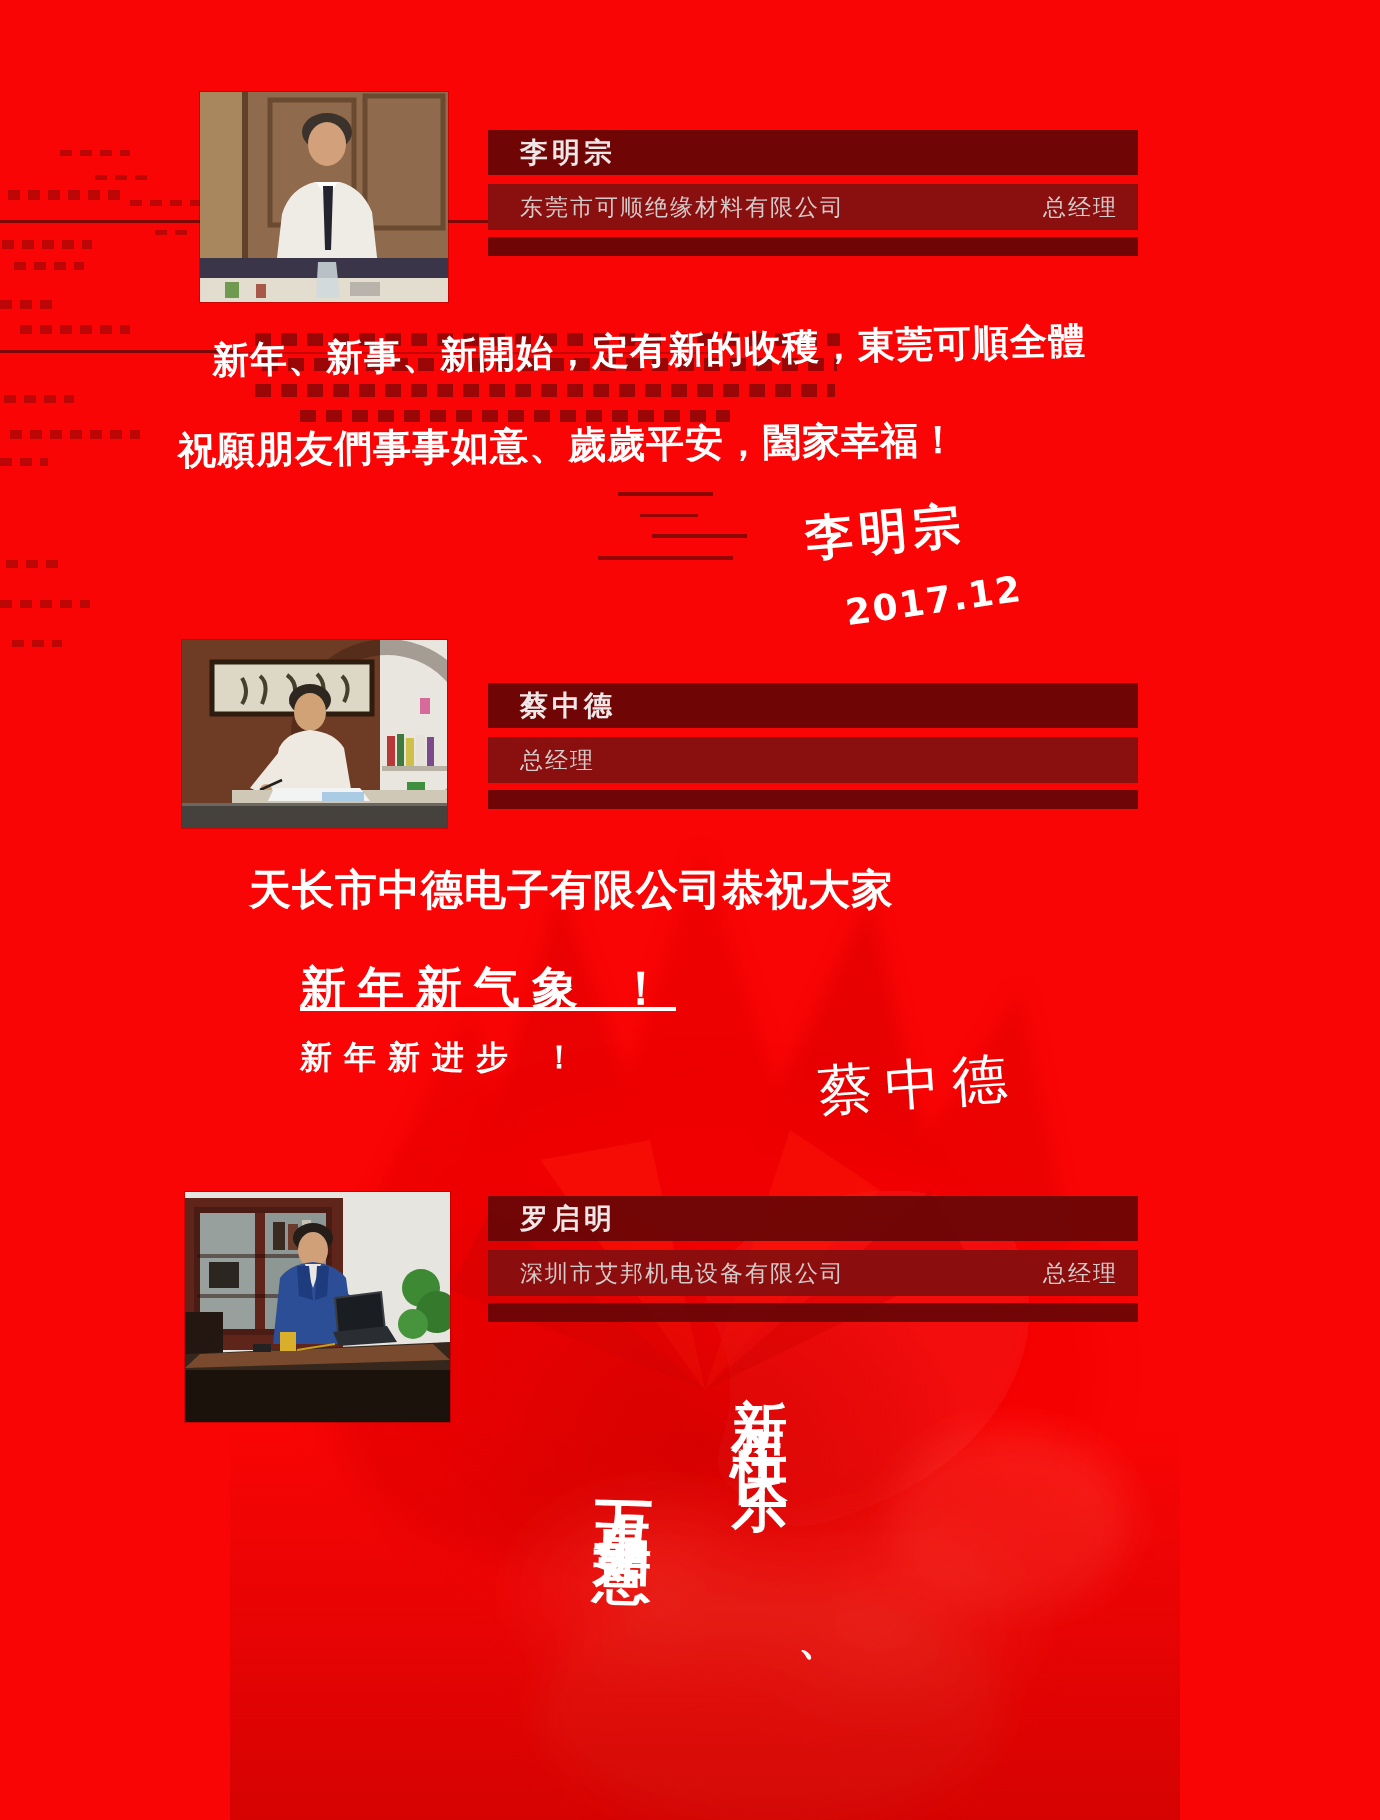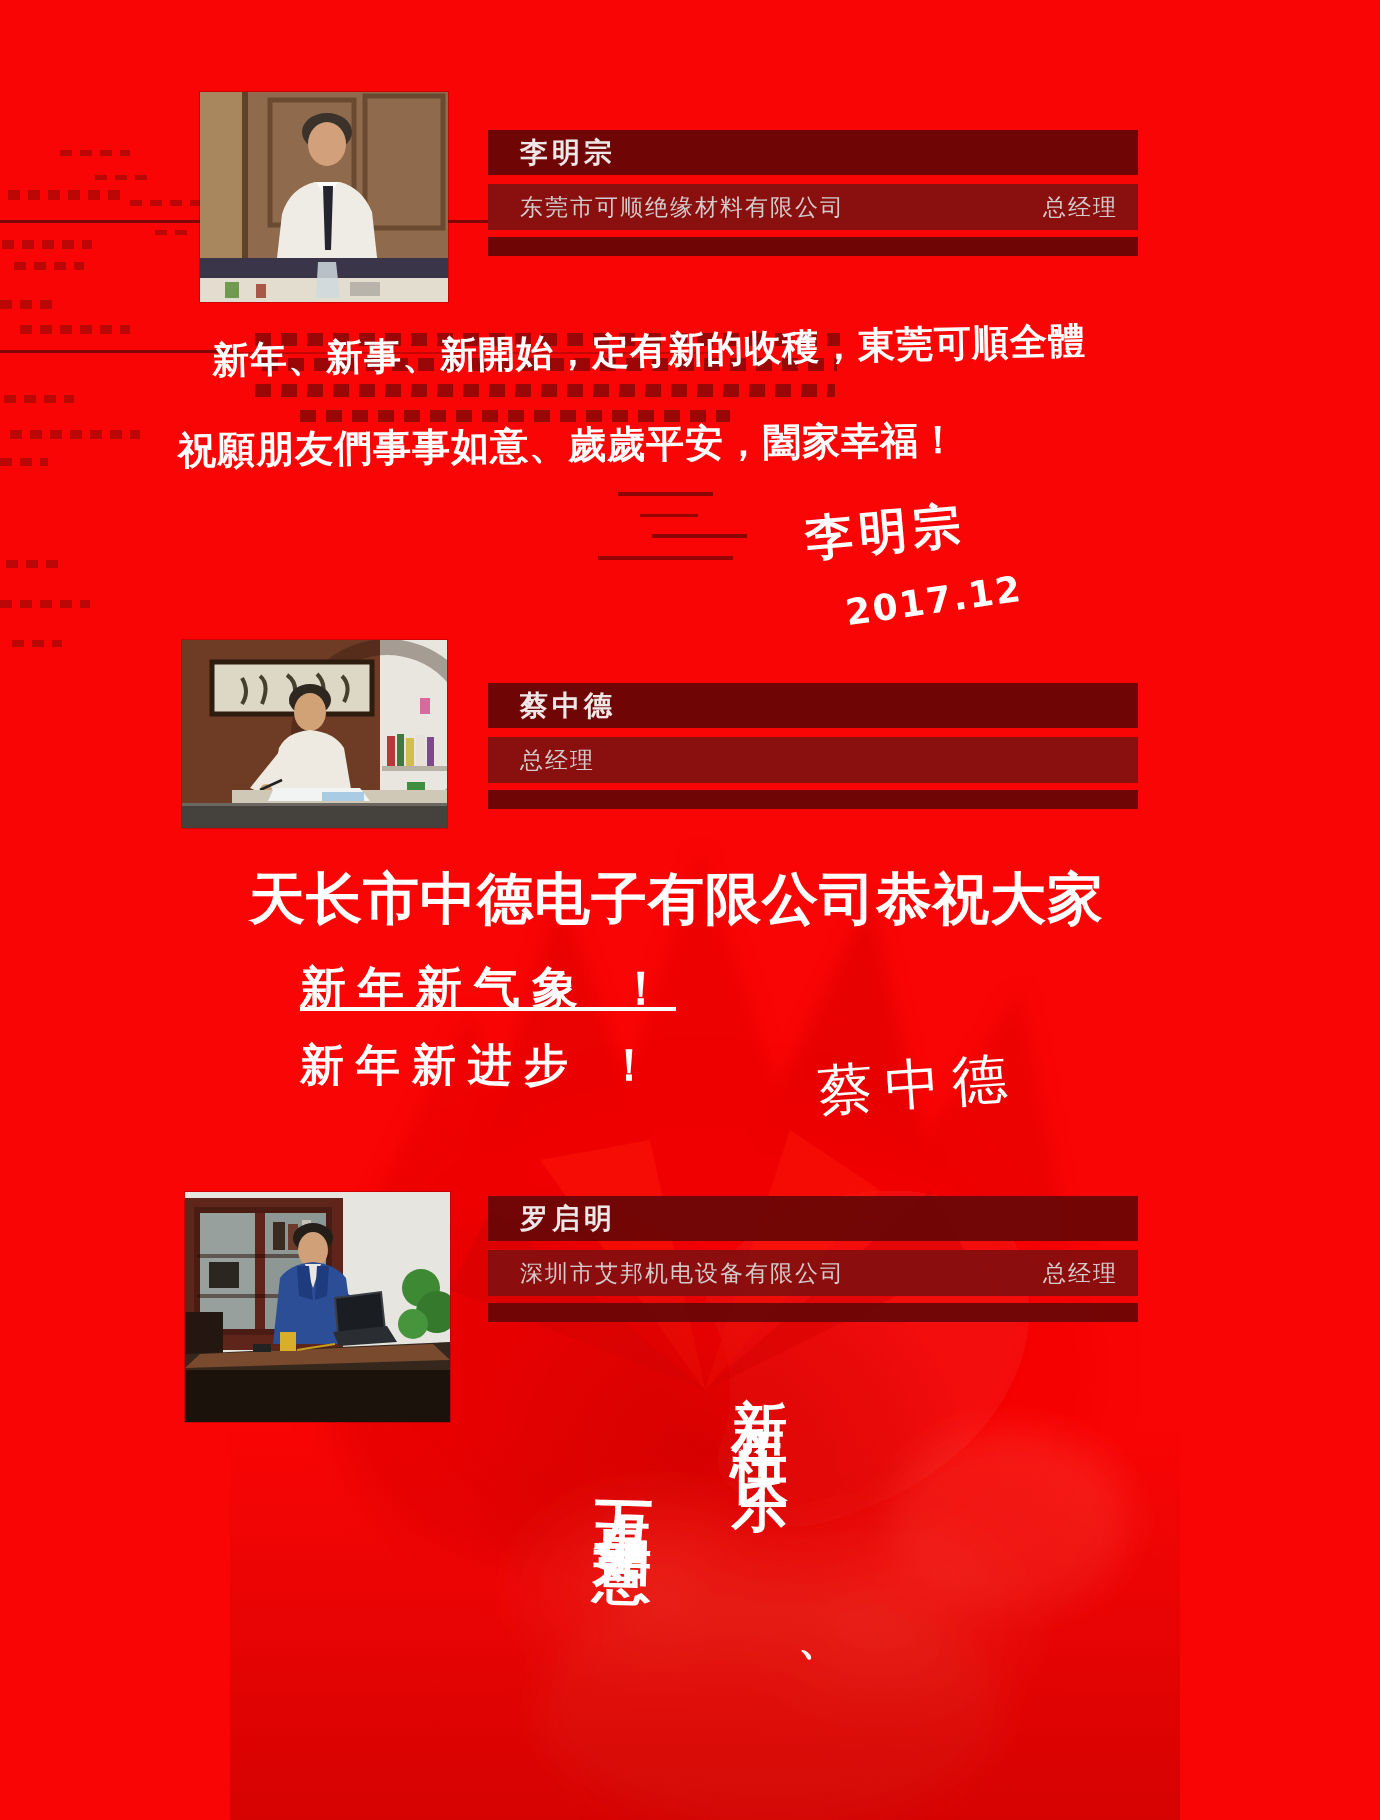--- a/index.html
+++ b/index.html
@@ -21,23 +21,23 @@
   .b3 .b-co{background:rgba(132,14,14,.93);}
   
   .photo{position:absolute; overflow:hidden; box-shadow:0 0 0 1px rgba(120,0,0,.35);}
   .photo svg{display:block;}
   
   .hw{position:absolute; color:#ffffff; white-space:nowrap; font-weight:bold;}
   #msg1a{left:212px; top:326px; font-size:37px; letter-spacing:1px; transform:rotate(-1.3deg);}
   #msg1b{left:178px; top:420px; font-size:38px; letter-spacing:1px; transform:rotate(-0.8deg);}
   #sig1{left:805px; top:500px; font-size:48px; transform:rotate(-5deg); letter-spacing:6px;}
   #date1{left:845px; top:580px; font-size:36px; transform:rotate(-8deg); letter-spacing:2px;}
-  #headline2{left:249px; top:862px; font-size:56px; letter-spacing:1px;}
+  #headline2{left:249px; top:862px; font-size:42px; letter-spacing:1px;}
   #msg2a{left:300px; top:958px; font-size:46px; letter-spacing:12px;text-decoration:underline;}
-  #msg2b{left:300px; top:1036px; font-size:44px; letter-spacing:12px;text-align:center;}
+  #msg2b{left:300px; top:1036px; font-size:32px; letter-spacing:12px;text-align:center;}
   #sig2{left:818px; top:1048px; font-size:55px; transform:rotate(-4deg); letter-spacing:12px; font-weight:normal;}
   .vcol{position:absolute; color:#fff; font-weight:bold; writing-mode:vertical-rl; text-orientation:upright;}
   #vright{left:722px; top:1352px; font-size:56px; letter-spacing:26px;}
   #vleft{left:586px; top:1456px; font-size:58px; letter-spacing:14px; transform:rotate(1.5deg);}
   #vcomma{position:absolute; left:798px; top:1612px; font-size:42px; color:#fff; font-weight:bold;}
   
   #flower{position:absolute; left:230px; top:830px; width:950px; height:990px; pointer-events:none;}
   
   .gh{position:absolute;}
   .gh-line{background:rgba(30,8,8,.55);}

